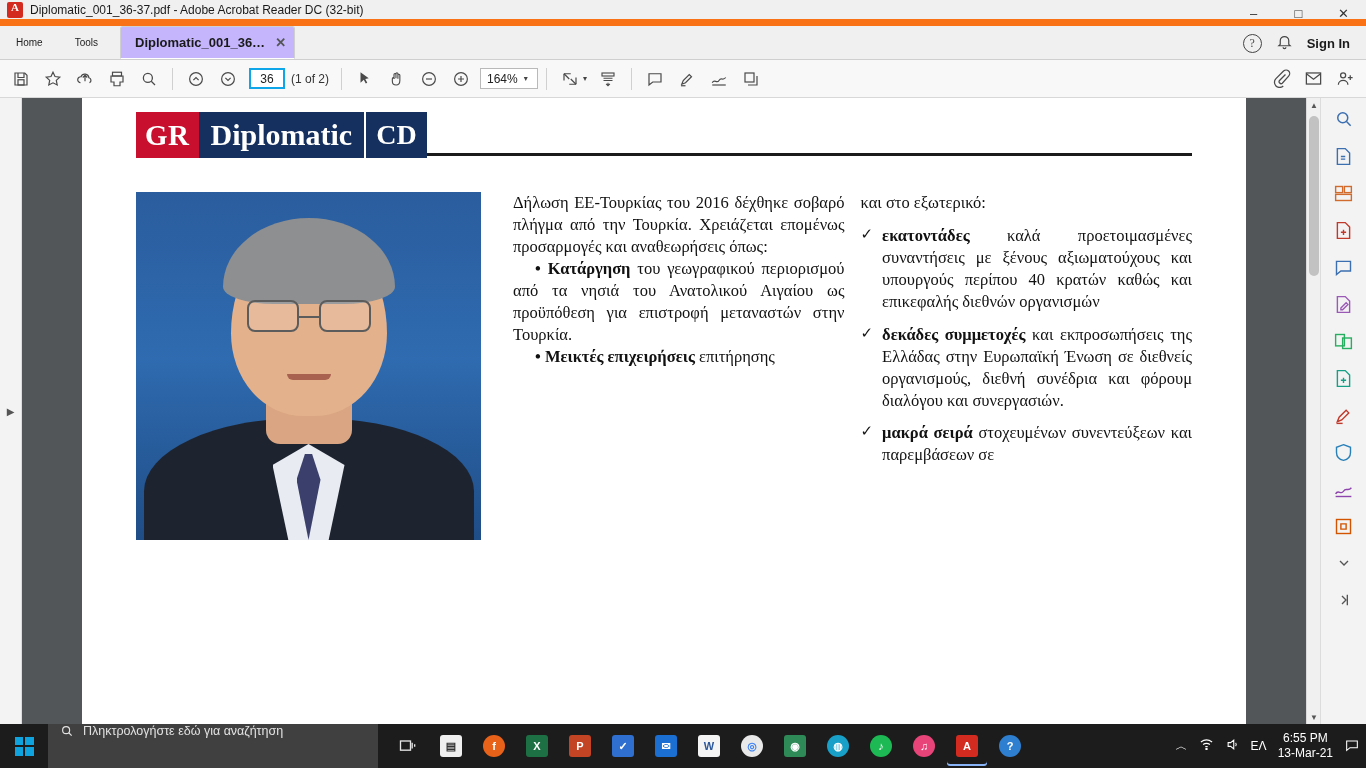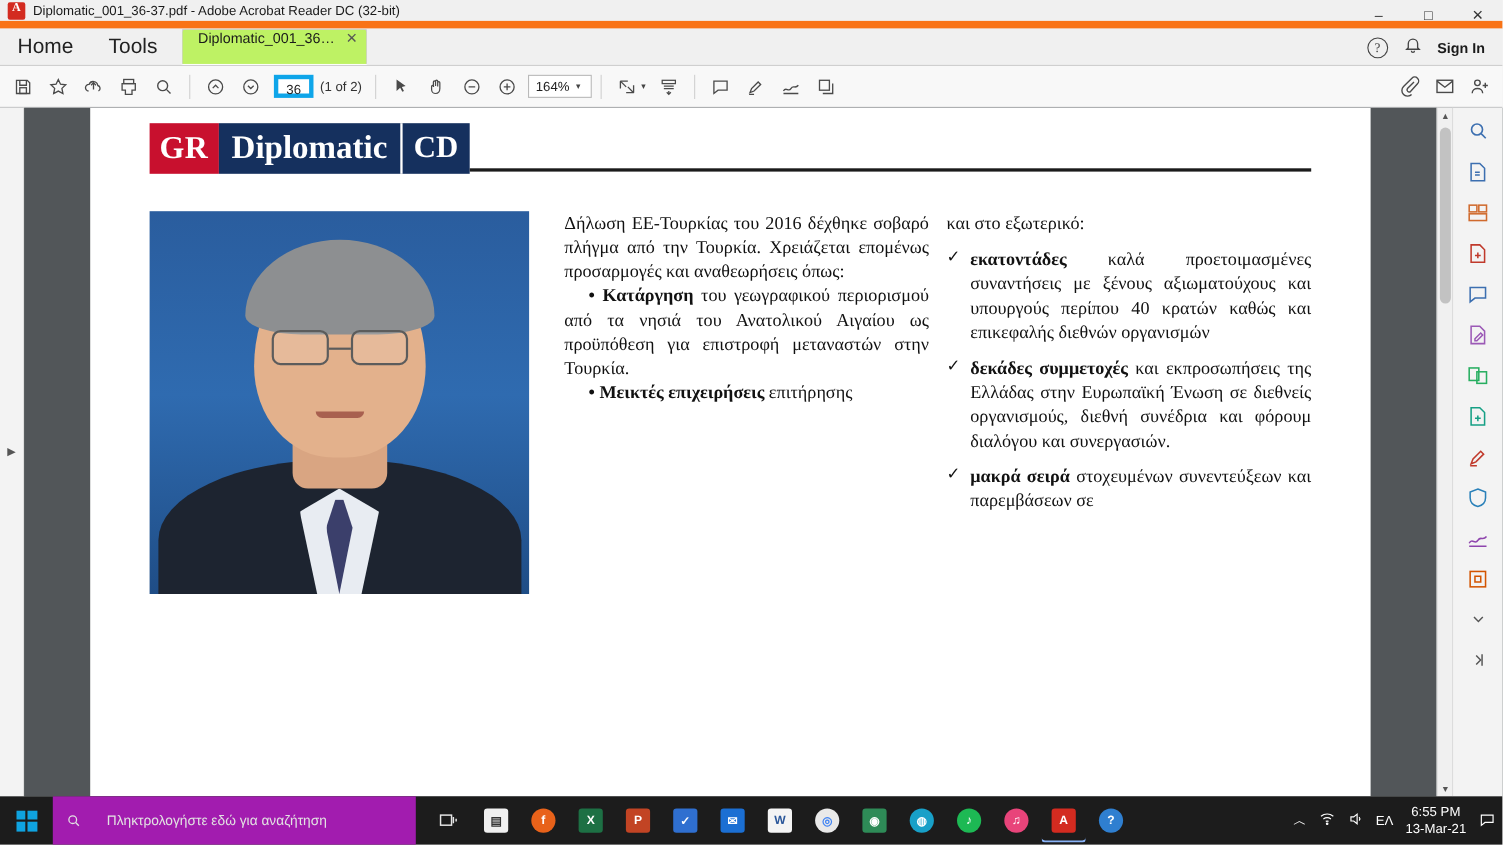--- a/index.html
+++ b/index.html
@@ -49,38 +49,39 @@
   
   .menubar {
     height: 34px;
     background: #f0f0f0;
     display: flex;
     align-items: flex-end;
     position: relative;
     border-bottom: 1px solid #cfcfcf;
   }
   .menu-item {
-    font-size: 19px;
+    font-size: 10px;
     color: #222;
     padding: 0 16px;
     height: 33px;
     line-height: 33px;
   }
   .doc-tab {
     height: 33px;
-    background: #bef264;
+    background: #c4b5fd;
     border: 1px solid #cfcfcf;
     border-bottom: 1px solid #fff;
     border-radius: 3px 3px 0 0;
-    display: flex; align-items: flex-start;
+    display: flex; align-items: center;
     padding: 0 8px 0 14px;
     font-size: 13px;
     color: #1a1a1a;
     margin-left: 6px;
     max-width: 175px;
+    font-weight: bold;
   }
   .doc-tab .tab-label { white-space: nowrap; overflow: hidden; text-overflow: ellipsis; }
   .doc-tab .tab-close { margin-left: 10px; font-size: 13px; color: #555; }
   .menubar-right {
     position: absolute; right: 0; top: 0; height: 34px;
     display: flex; align-items: center; gap: 14px; padding-right: 16px;
   }
   .circ-icon {
     width: 19px; height: 19px;
     border: 1.6px solid #444; border-radius: 50%;
@@ -104,21 +105,21 @@
   }
   .tb {
     width: 30px; height: 30px;
     display: flex; align-items: center; justify-content: center;
     color: #4a4a4a;
   }
   .tb svg { display:block; }
   .sep { width: 1px; height: 22px; background: #d0d0d0; margin: 0 6px; }
   .pagebox {
     width: 36px; height: 21px;
-    border: 4px solid #0ea5e9; background: #fff;
+    border: 2px solid #0ea5e9; background: #fff;
     font-size: 12px; color: #222;
     text-align: center; line-height: 19px;
     margin: 0 4px;
   }
   .pageof { font-size: 12px; color: #333; margin-right: 4px; }
   .zoombox {
     min-width: 58px; height: 21px;
     border: 1px solid #b9b9b9; background: #fff;
     font-size: 12px; color: #222;
     display: flex; align-items: center; padding-left: 6px;
@@ -309,22 +310,22 @@
     display: flex; align-items: center; justify-content: center;
   }
   .winlogo {
     width: 19px; height: 19px;
     display: grid; grid-template-columns: 1fr 1fr; grid-template-rows: 1fr 1fr;
     gap: 2px;
   }
   .winlogo i { background: #0fa3e0; display: block; }
   .searchbox {
     width: 330px; height: 44px;
-    background: #a21caf;
-    display: flex; align-items: center; gap: 23px;
+    background: #404040;
+    display: flex; align-items: flex-start; gap: 9px;
     padding-left: 12px;
     color: #e2e2e2; font-size: 12.5px;
   }
   .tasks { display: flex; align-items: center; gap: 3px; padding-left: 10px; }
   .task {
     width: 40px; height: 40px;
     display: flex; align-items: center; justify-content: center;
     border-radius: 3px;
   }
   .tsq { width: 22px; height: 22px; border-radius: 3px; display:flex;align-items:center;justify-content:center;font-size:11px;color:#fff;font-weight:bold; }

